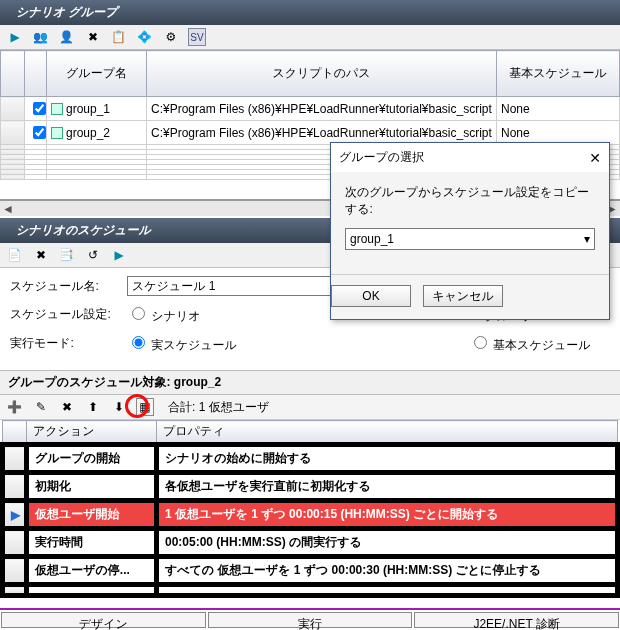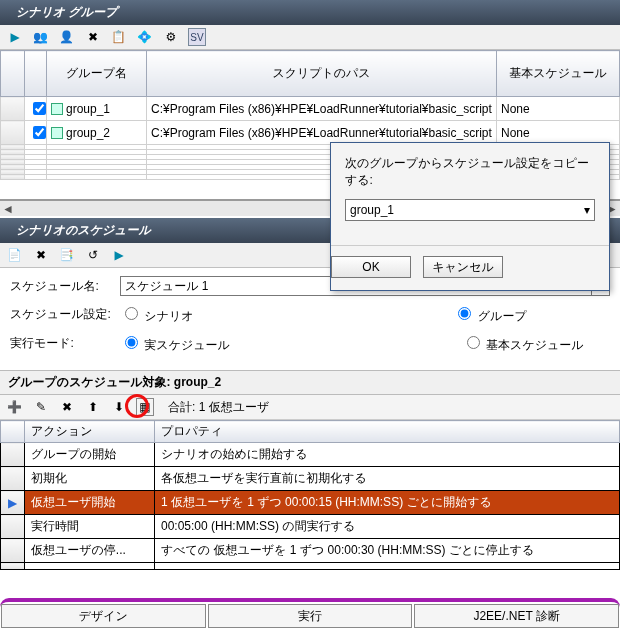--- a/index.html
+++ b/index.html
@@ -7,31 +7,31 @@
   .panel-header { background: linear-gradient(#5a6b80,#384454); color:#fff; padding:4px 16px; font-weight:bold;font-style:italic; }
   .toolbar { background:#f0f0f0; border-bottom:1px solid #c0c0c0; padding:3px 6px; display:flex; gap:8px; align-items:center;}
   .tb-btn { width:18px; height:18px; border:1px solid transparent; display:flex; align-items:center; justify-content:center; font-size:12px; cursor:pointer;}
   .grid { border-collapse:collapse; width:100%; table-layout:fixed; }
   .grid th { background:linear-gradient(#fff,#e0e4ec); border:1px solid #a0a8b8; padding:14px 4px; font-weight:normal; text-align:center;}
   .grid td { border:1px solid #d0d0d0; padding:2px 4px; white-space:nowrap; overflow:hidden;}
   .grid-wrap{height:150px; overflow:hidden; position:relative; border-bottom:1px solid #999;}
   .hscroll{height:16px;background:#e8e8e8;border-top:1px solid #999;display:flex;align-items:center;justify-content:space-between;padding:0 2px;}
   .panel2{margin-top:2px;}
   .form-area{padding:8px 10px;}
-  .form-row{display:flex;align-items:center;margin-bottom:8px;}
+  .form-row{display:flex;align-items:center;margin-bottom:8px;gap:7px;}
   .form-row .lbl{width:110px;}
   .form-row input[type=text]{flex:1;height:20px;border:1px solid #777;padding:1px 4px;}
   .radio-grp{display:flex;gap:80px; align-items:center;justify-content:flex-end;}
   .section-title{background:#f0f0f0;border-top:1px solid #bbb;border-bottom:1px solid #bbb;padding:3px 8px;font-weight:bold;}
   .mini-tb{background:#f4f4f4;padding:3px 6px;display:flex;gap:8px;align-items:center;border-bottom:1px solid #ccc;}
   .sched-grid th{background:linear-gradient(#fff,#e0e4ec);border:1px solid #a0a8b8;padding:2px 6px;font-weight:normal;text-align:left;}
-  .sched-grid td{border:1px solid #000000;padding:3px 6px;}
-  .sched-grid tr.sel td{background:#c2410c;color:#fff;}
+  .sched-grid td{border:5px solid #000000;padding:3px 6px;font-weight:bold;}
+  .sched-grid tr.sel td{background:#ef4444;color:#fff;}
   .sched-grid tr.sel td:first-child{background:linear-gradient(#f8f8f8,#e4e4e4);color:#000;}
-  .footer-tabs{position:absolute;bottom:0;left:0;right:0;height:32px;display:flex;border-top:4px solid #a21caf;border-radius:9px;}
+  .footer-tabs{position:absolute;bottom:0;left:0;right:0;height:22px;display:flex;border-top:2px solid #a21caf;}
   .footer-tabs .ftab{flex:1;border:1px solid #888;margin:2px 1px;text-align:center;line-height:22px;background:#f5f5f5;}
   .dialog{position:absolute;left:330px;top:142px;width:280px;background:#f4f4f4;border:1px solid #3b5c8c;box-shadow:2px 2px 6px rgba(0,0,0,.3);}
   .dlg-title{background:#fff;color:#000;padding:6px 8px;display:flex;justify-content:space-between;align-items:center;}
   .dlg-body{padding:12px 14px;}
   .dlg-select{width:100%;height:22px;border:1px solid #777;background:#fff;display:flex;align-items:center;justify-content:space-between;padding:0 4px;margin-top:10px;}
   .dlg-btns{display:flex;justify-content:flex-start;gap:12px;padding:10px 0 12px;border-top:1px solid #ccc;margin-top:12px;}
   .dlg-btns button{width:80px;height:22px;border:1px solid #777;background:linear-gradient(#fff,#e6e6e6);}
   .circle-mark{border:3px solid #e11;border-radius:50%;width:24px;height:24px;position:absolute;pointer-events:none;}
   .row-handle{width:20px;background:linear-gradient(#f8f8f8,#e4e4e4);text-align:center;}
   .chk{width:13px;height:13px;}
@@ -231,20 +231,24 @@
     </table>
 </div>
 
 <div class="footer-tabs">
   <div class="ftab">デザイン</div>
   <div class="ftab">実行</div>
   <div class="ftab">J2EE/.NET 診断</div>
 </div>
 
 <div class="dialog">
+  <div class="dlg-title">
+    <span>グループの選択</span>
+    <span style="cursor:pointer;font-size:14px;">✕</span>
+  </div>
   <div class="dlg-body">
     <div>次のグループからスケジュール設定をコピーする:</div>
     <div class="dlg-select">
       <span>group_1</span>
       <span>▾</span>
     </div>
   </div>
   <div class="dlg-btns">
     <button>OK</button>
     <button>キャンセル</button>

